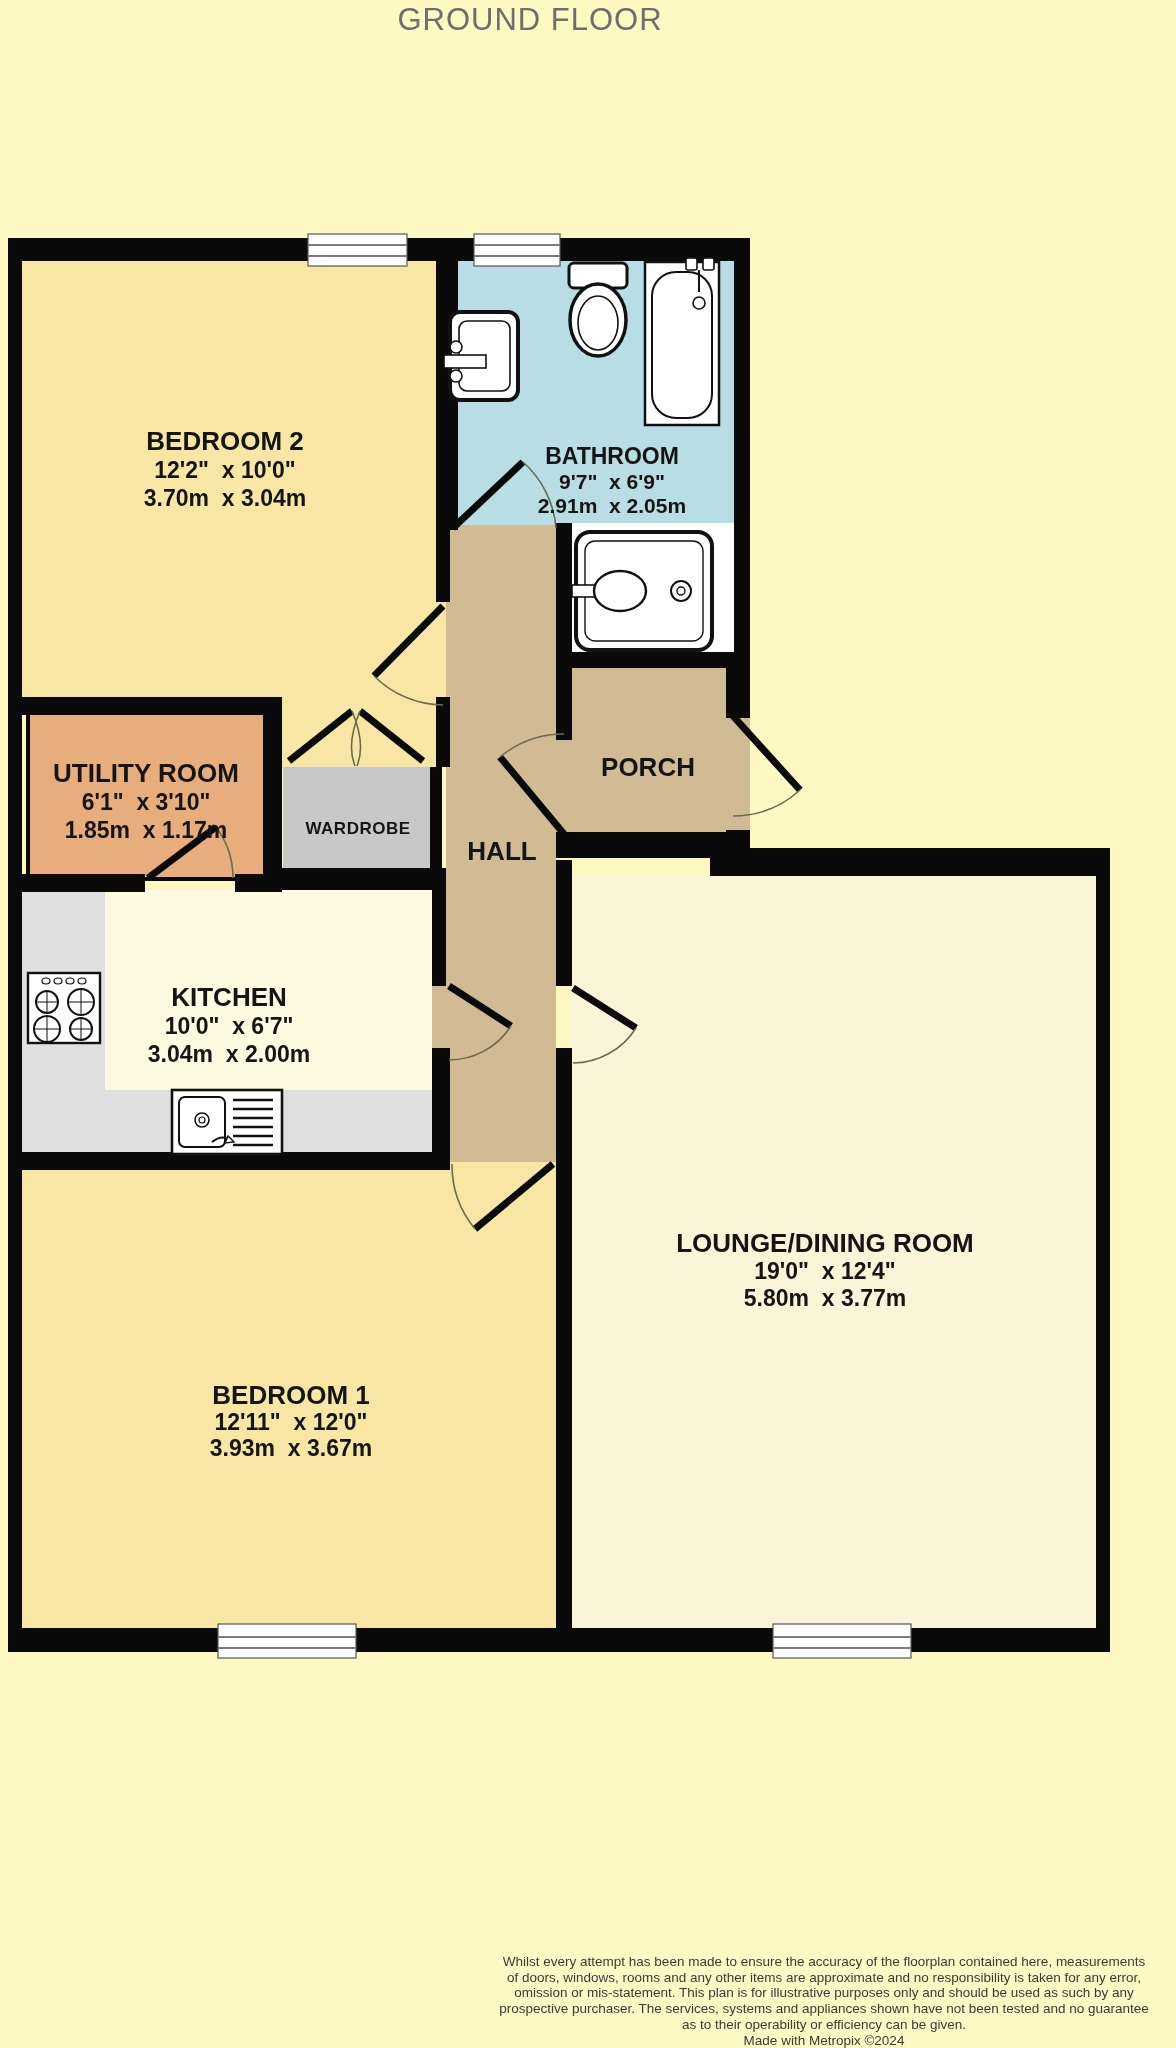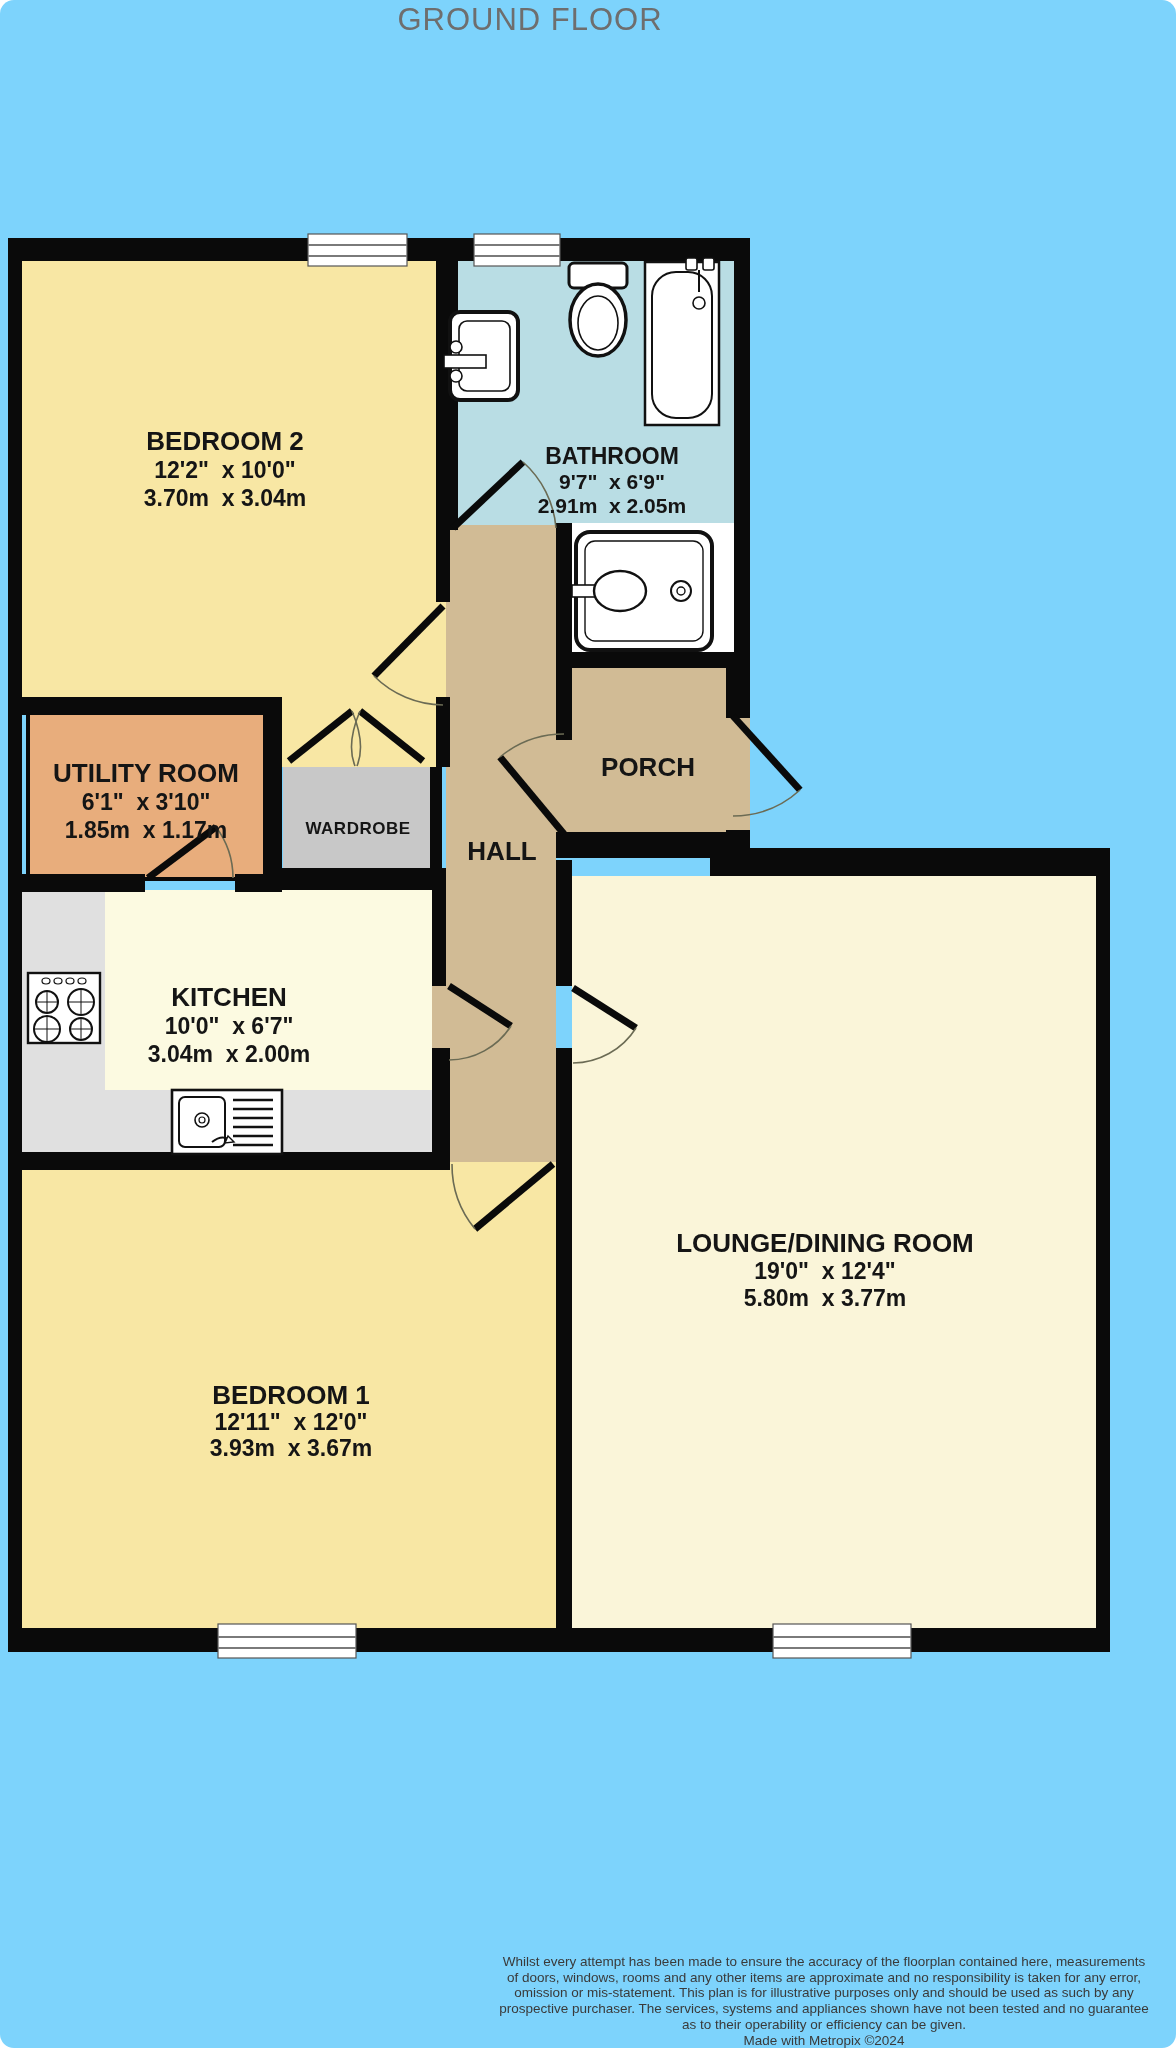--- a/index.html
+++ b/index.html
@@ -1,17 +1,17 @@
 <!DOCTYPE html>
 <html><head>
 <meta charset="utf-8">
 <style>
   html,body{margin:0;padding:0;background:#ffffff;}
-  #stage{position:relative;width:1176px;height:2048px;background:#7dd3fc;overflow:hidden;
-         font-family:"Liberation Sans",sans-serif;border-radius:14px;}
+  #stage{position:relative;width:1176px;height:2048px;background:#fef9c3;overflow:hidden;
+         font-family:"Liberation Sans",sans-serif;}
   #floor-title{position:absolute;top:0;left:0;width:1060px;height:40px;line-height:40px;
 Image text-align:center;font-size:31px;color:#6e6e6e;letter-spacing:1px;}
   #floor-title{text-align:center;}
   #plan-svg{position:absolute;left:0;top:0;}
   svg text{font-family:"Liberation Sans",sans-serif;font-weight:bold;fill:#151515;
            white-space:pre;text-anchor:middle;}
   .room-name{font-size:26px;}
   .room-dim{font-size:23px;}
   .bath-name{font-size:23px;}
   .bath-dim{font-size:21px;}

